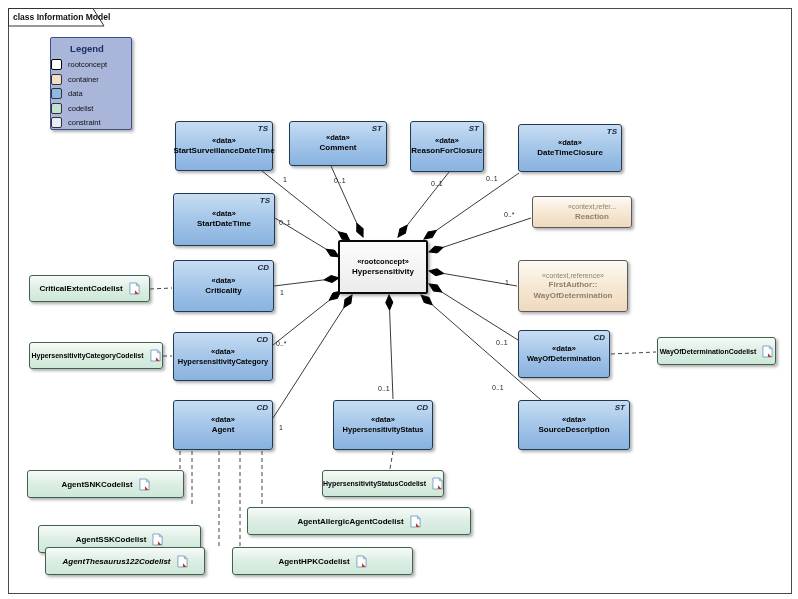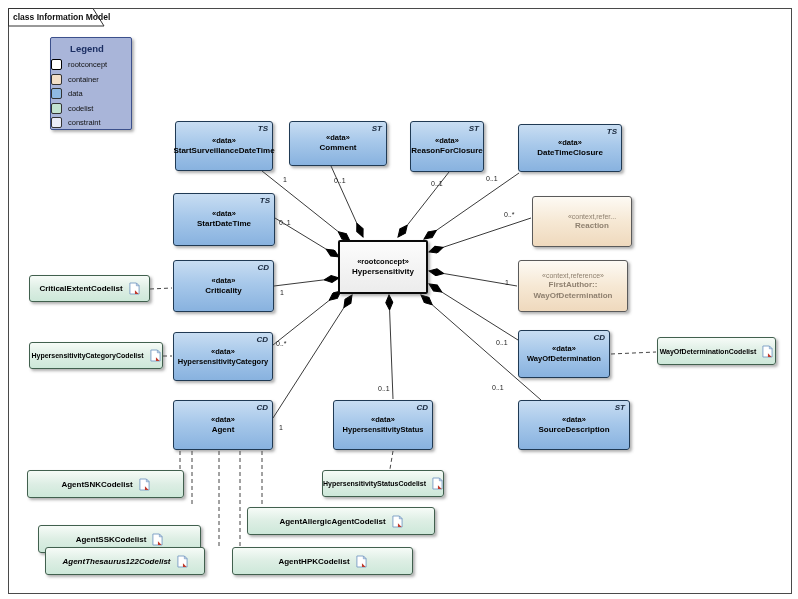--- a/index.html
+++ b/index.html
@@ -191,21 +191,21 @@
   <span class="tag">CD</span>
   <span class="stereo">«data»</span>
   <span class="nname" style="font-size:7.5px;">WayOfDetermination</span>
 </div>
 <div class="node data-node" style="left:518px;top:400px;width:112px;height:50px;">
   <span class="tag">ST</span>
   <span class="stereo">«data»</span>
   <span class="nname">SourceDescription</span>
 </div>
 
-<div class="node context-node" style="left:532px;top:196px;width:100px;height:51px;padding-left:20px;">
+<div class="node context-node" style="left:532px;top:196px;width:100px;height:32px;padding-left:20px;">
   <span class="stereo">«context,refer...</span>
   <span class="nname">Reaction</span>
 </div>
 <div class="node context-node" style="left:518px;top:260px;width:110px;height:52px;">
   <span class="stereo">«context,reference»</span>
   <span class="nname">FirstAuthor::</span>
   <span class="nname">WayOfDetermination</span>
 </div>
 
 <div class="node codelist" style="left:29px;top:275px;width:121px;height:27px;">
@@ -241,21 +241,21 @@
   </svg>
 </div>
 <div class="node codelist" style="left:45px;top:547px;width:160px;height:28px;font-style:italic;">
   <span class="cl-label">AgentThesaurus122Codelist</span>
   <svg class="doc-icon" width="11" height="13" viewBox="0 0 12 14">
     <path d="M1,1 h7 l3,3 v9 h-10 z" fill="#ffffff" stroke="#7a9cc4"></path>
       <path d="M8,1 l3,3 h-3 z" fill="#d9e4f0" stroke="#7a9cc4" stroke-width="0.8"></path>
       <path d="M6.5,9 l4,4 h-4 z" fill="#c0392b"></path>
   </svg>
 </div>
-<div class="node codelist" style="left:247px;top:507px;width:188px;height:28px;">
+<div class="node codelist" style="left:247px;top:507px;width:224px;height:28px;">
   <span class="cl-label">AgentAllergicAgentCodelist</span>
   <svg class="doc-icon" width="11" height="13" viewBox="0 0 12 14">
     <path d="M1,1 h7 l3,3 v9 h-10 z" fill="#ffffff" stroke="#7a9cc4"></path>
       <path d="M8,1 l3,3 h-3 z" fill="#d9e4f0" stroke="#7a9cc4" stroke-width="0.8"></path>
       <path d="M6.5,9 l4,4 h-4 z" fill="#c0392b"></path>
   </svg>
 </div>
 <div class="node codelist" style="left:232px;top:547px;width:181px;height:28px;">
   <span class="cl-label">AgentHPKCodelist</span>
   <svg class="doc-icon" width="11" height="13" viewBox="0 0 12 14">

